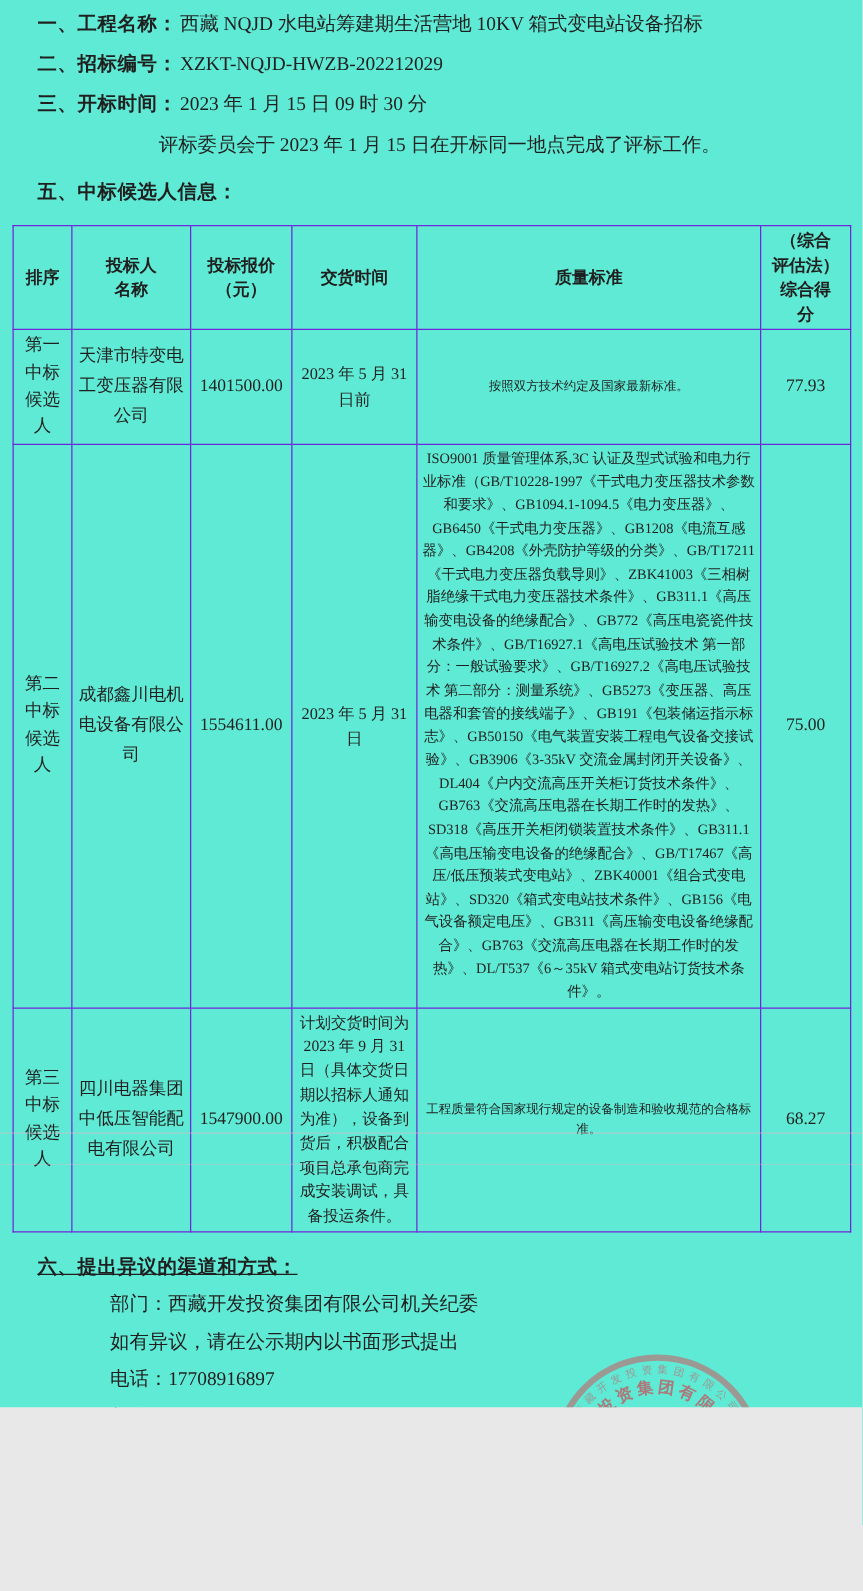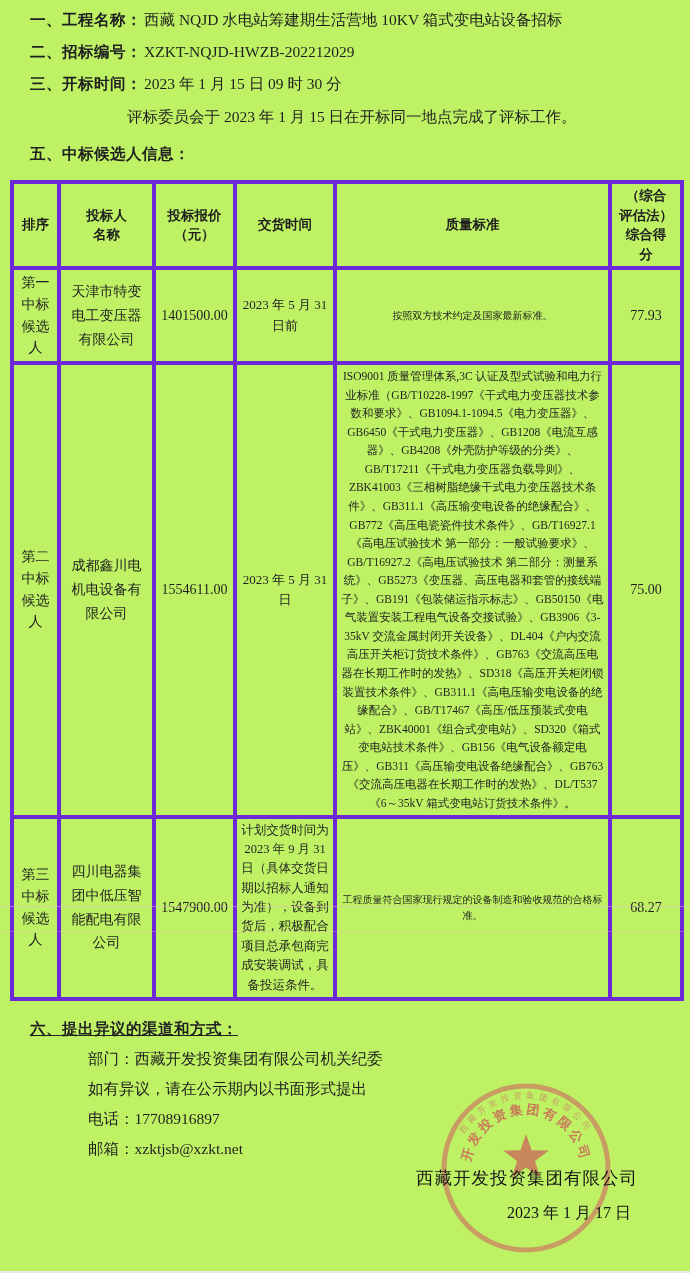--- a/index.html
+++ b/index.html
@@ -1,22 +1,22 @@
 <!DOCTYPE html>
 <html><head>
 <meta charset="utf-8">
 <style>
   * { box-sizing: border-box; }
   html, body { margin: 0; padding: 0; background: #e8e8e8; }
   .page {
     position: relative;
     width: 690px;
-    height: 1271px;
+    height: 1126px;
     margin: 0 auto;
-    background: #bef264;
+    background: #5eead4;
     overflow: hidden;
     color: #1f1f1f;
     font-family: "Liberation Serif", "DejaVu Serif", serif;
   }
   
   .intro { padding: 7px 0 0 30px; }
   .intro-line { margin: 0; height: 32px; font-size: 15.5px; line-height: 26px; white-space: nowrap; }
   .lbl {
     font-weight: bold;
     font-family: "Liberation Sans", "DejaVu Sans", sans-serif;
@@ -33,21 +33,21 @@
     height: 28px; line-height: 24px;
   }
   
   table.cand {
     margin: 10px 0 0 10px;
     width: 670px;
     border-collapse: collapse;
     table-layout: fixed;
   }
   table.cand th, table.cand td {
-    border: 4px solid #6d28d9;
+    border: 1px solid #6d28d9;
     vertical-align: middle;
     text-align: center;
     padding: 2px 4px;
     overflow: hidden;
   }
   table.cand th {
     height: 72px;
     font-size: 13.5px;
     font-weight: bold;
     white-space: pre-line;

